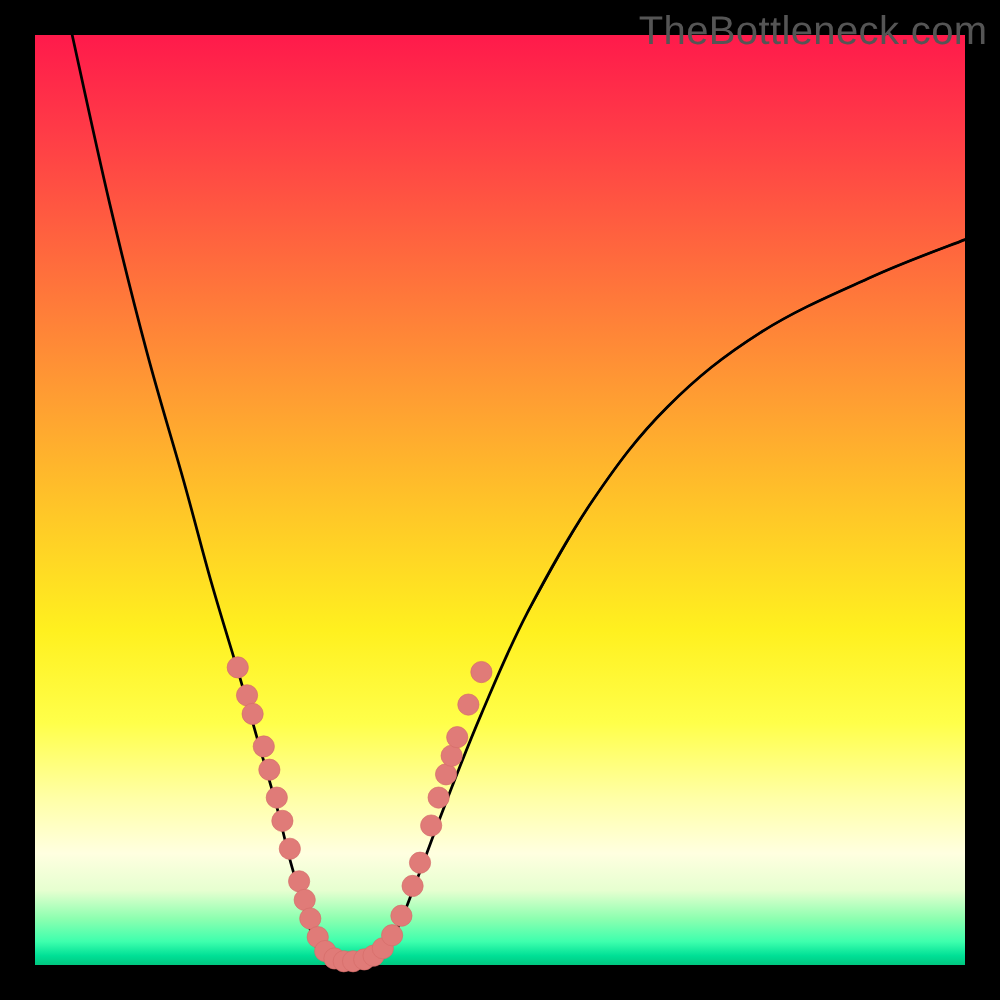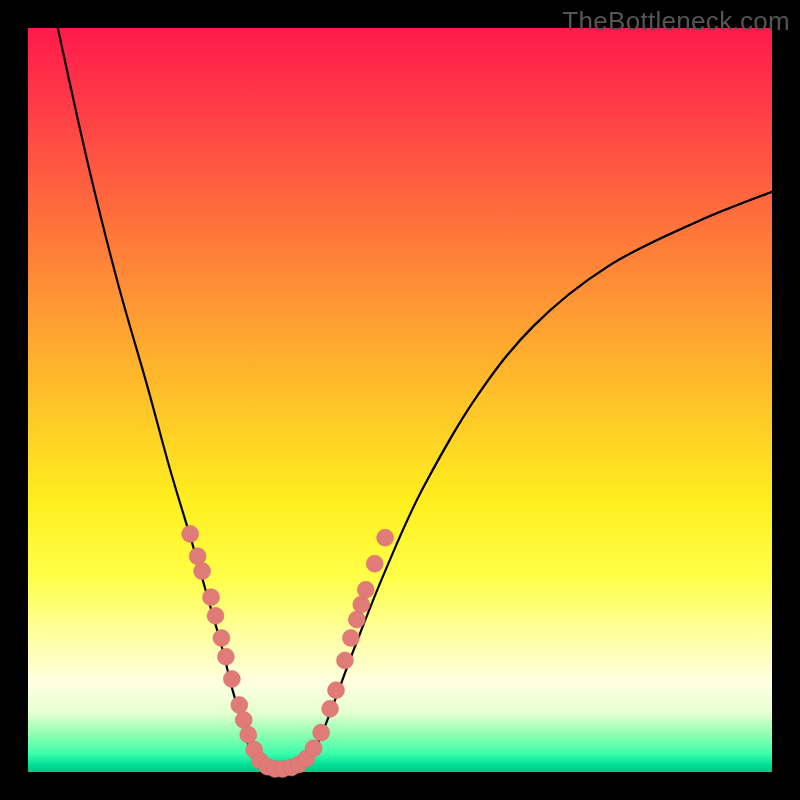--- a/index.html
+++ b/index.html
@@ -37,21 +37,21 @@
       #8dffb0 95%,
       #3dffad 97.5%,
       #00e096 99%,
       #00c77f 100%);
   }
   .watermark {
     position: absolute;
     top: 6px;
     right: 10px;
     color: #555;
-    font-size: 26px;
+    font-size: 32px;
     letter-spacing: 0.3px;
     font-weight: 500;
     z-index: 5;
   }
   svg.curves {
     position: absolute;
     left: 0;
     top: 0;
     width: 744px;
     height: 744px;

